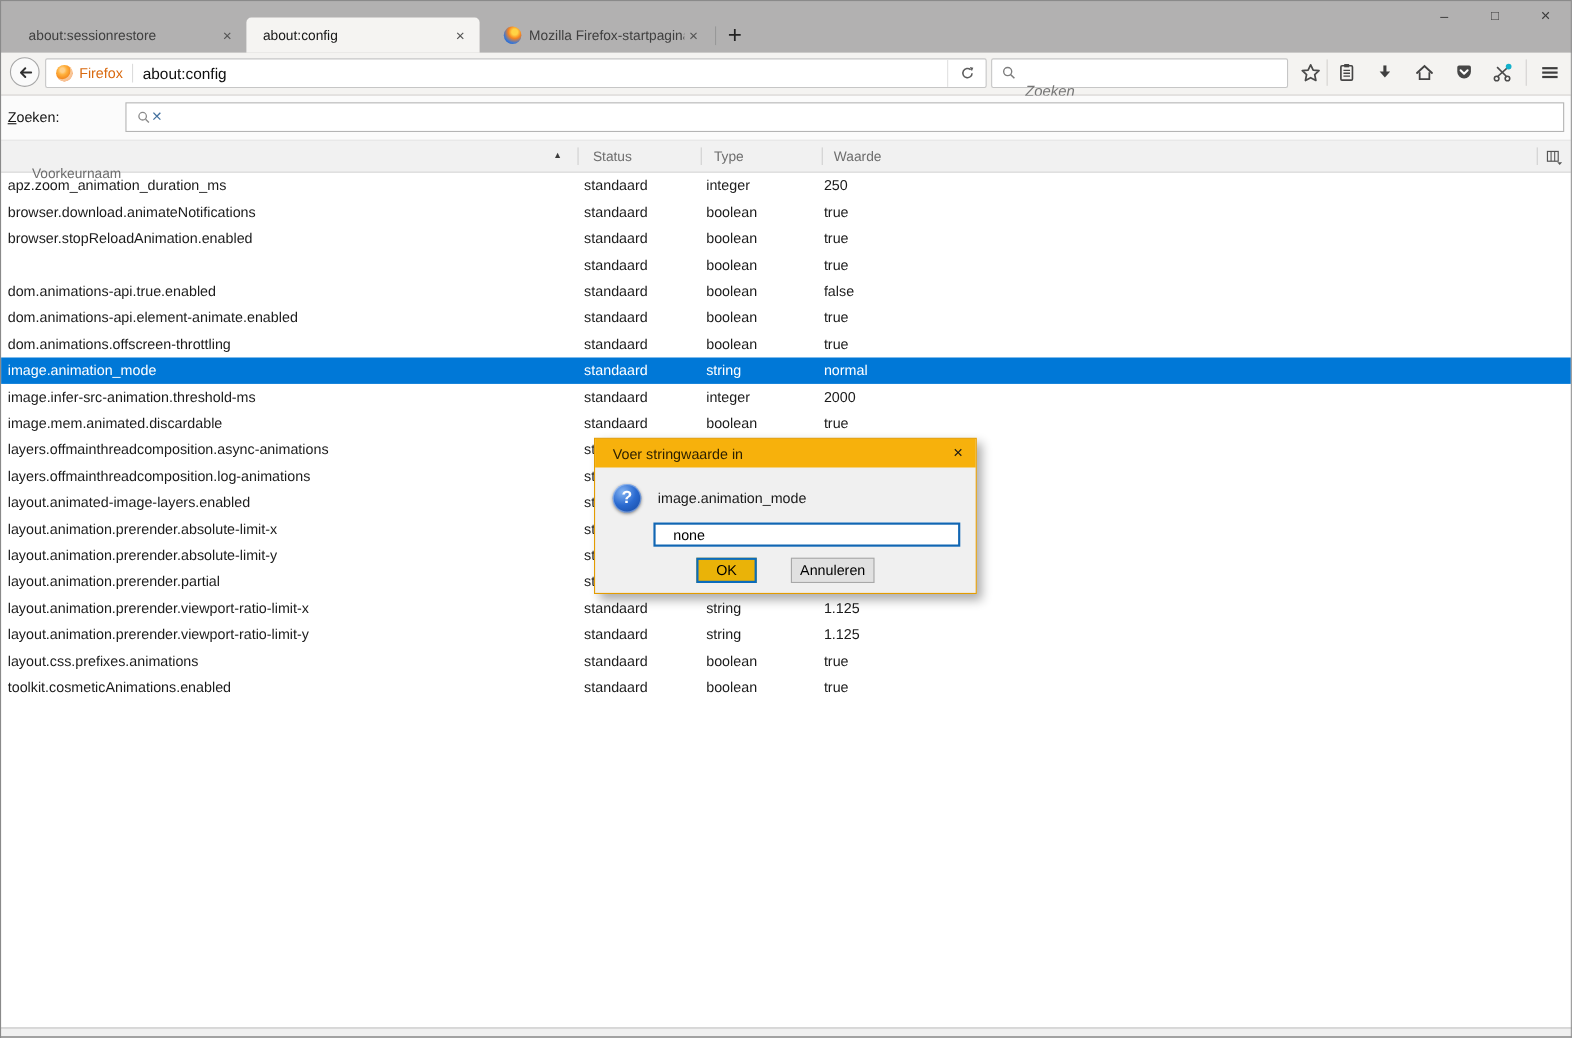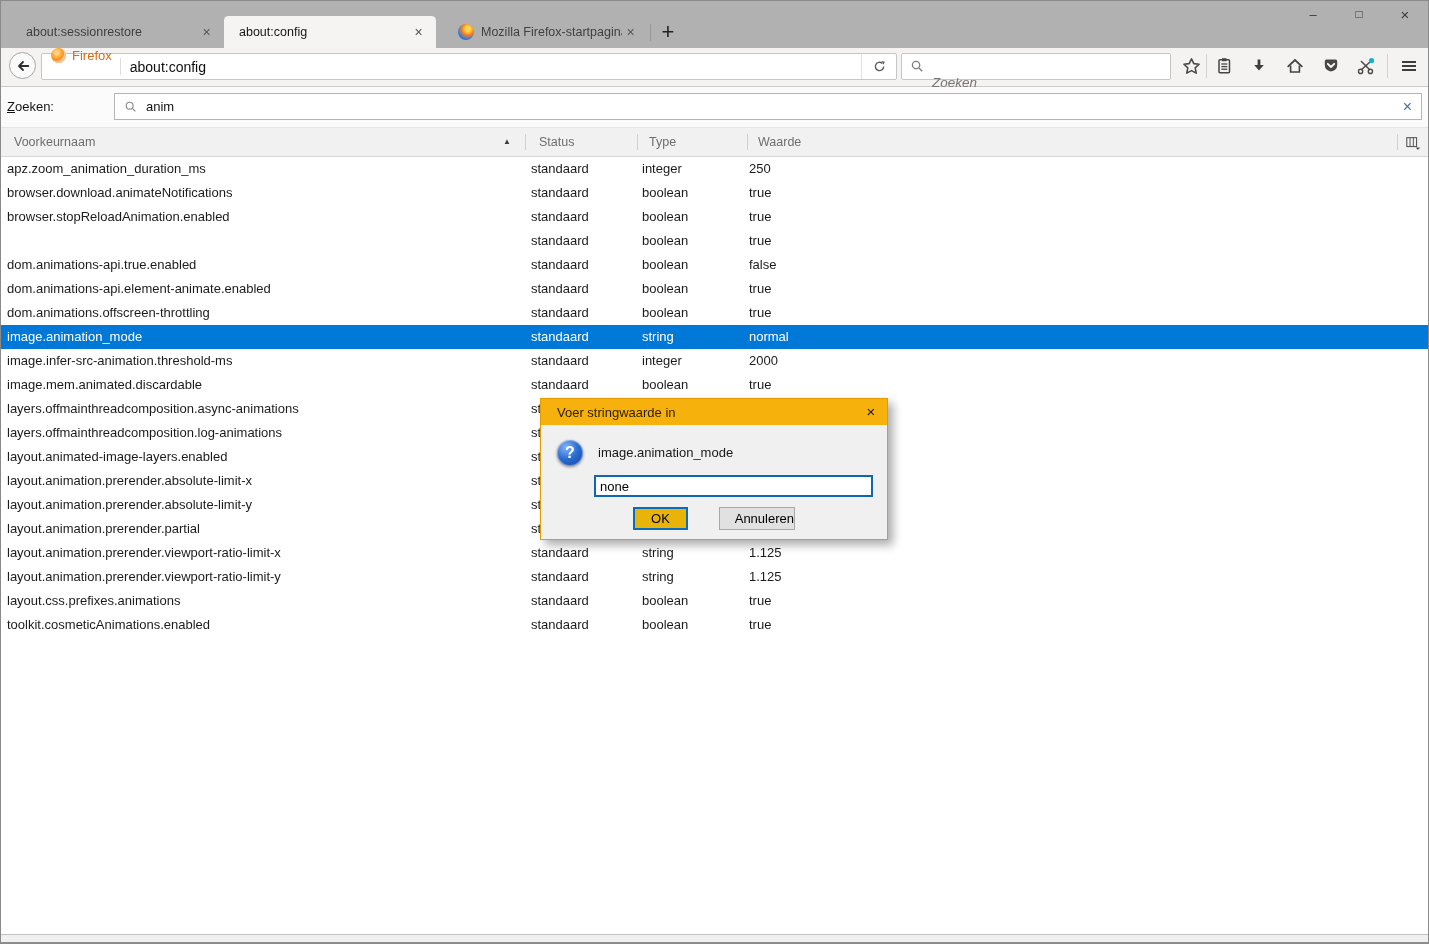--- a/index.html
+++ b/index.html
@@ -28,21 +28,21 @@
 
   .win-controls{position:absolute;right:1px;top:1px;height:28px;display:flex;z-index:5;}
   .win-btn{width:46px;text-align:center;line-height:27px;font-size:13px;color:#3a3a3a;}
   .win-btn.close{font-size:15px;}
   .win-btn.max{font-size:12px;}
 
   
   .navbar{position:absolute;left:1px;top:48px;width:1427px;height:39px;background:#f4f3f1;border-bottom:1px solid #ccc9c7;box-sizing:border-box;}
   .back-btn{position:absolute;left:9px;top:52px;width:27px;height:27px;border-radius:50%;border:1px solid #a6a6a6;background:#fafafa;display:flex;align-items:center;justify-content:center;box-sizing:border-box;}
   .urlbar{position:absolute;left:41px;top:53px;width:856px;height:27px;background:#fff;border:1px solid #c6c6c6;border-radius:2px;box-sizing:border-box;display:flex;align-items:center;}
-  .identity{display:flex;padding:0 8px 12px 9px;height:100%;}
+  .identity{display:flex;align-items:center;padding:0 8px 0 9px;height:100%;}
   .ff-icon{width:15px;height:15px;border-radius:50%;
     background:radial-gradient(circle at 38% 32%, #ffd08a 0 14%, #ffb13d 30%, #ec6f0c 75%, #d85f05 100%);
     box-shadow:inset -2px -2px 0 rgba(255,255,255,.55);}
   .ff-label{color:#d96a10;font-size:13px;margin-left:6px;}
   .v-sep{width:1px;height:17px;background:#dcdcdc;}
   .url-text{font-size:14px;color:#0e0e0e;padding-left:9px;flex:1;}
   .reload-wrap{width:34px;display:flex;align-items:center;justify-content:center;height:100%;border-left:1px solid #e2e2e2;}
   .searchbox{position:absolute;left:901px;top:53px;width:270px;height:27px;background:#fff;border:1px solid #c6c6c6;border-radius:2px;box-sizing:border-box;display:flex;align-items:center;}
   .search-glass{margin-left:8px;display:flex;}
   .search-placeholder{font-style:italic;color:#767676;font-size:13.5px;margin-left:7px;margin-top:32px;}
@@ -54,21 +54,21 @@
   .filter-label{position:absolute;left:6px;top:0;height:40px;line-height:40px;font-size:13px;color:#141414;}
   .filter-label .ak{text-decoration:underline;}
   .filter-field{position:absolute;left:113px;top:6px;width:1308px;height:27px;border:1px solid #b4b4b4;background:#fff;box-sizing:border-box;display:flex;align-items:center;}
   .filter-glass{margin-left:9px;display:flex;}
   .filter-input{border:none;outline:none;flex:1;font-size:13px;margin-left:6px;font-family:inherit;color:#111;background:transparent;}
   .filter-clear{margin-right:9px;color:#44719f;font-size:16px;line-height:16px;}
 
   
   .thead{position:absolute;left:1px;top:127px;width:1427px;height:30px;background:#f1f1f1;border-top:1px solid #e5e5e5;border-bottom:1px solid #d7d7d7;box-sizing:border-box;font-size:12.5px;color:#6e6e6e;}
   .th{position:absolute;top:0;line-height:28px;white-space:nowrap;}
-  .th-name{left:13px;}
+  .th-name{left:28px;margin-top:16px;}
   .th-status{left:538px;}
   .th-type{left:648px;text-align:center;}
   .th-value{left:757px;}
   .sort-arrow{position:absolute;left:502px;top:0;line-height:28px;font-size:8px;color:#3c3c3c;}
   .th-sep{position:absolute;top:6px;width:1px;height:16px;background:#cfcfcf;}
   .colpicker{position:absolute;right:7px;top:7px;width:16px;height:16px;display:flex;align-items:center;justify-content:center;}
 
   
   .rows{position:absolute;left:1px;top:157px;width:1427px;}
   .row{position:relative;height:24px;font-size:13px;color:#1b1b1b;}
@@ -85,24 +85,24 @@
   .dialog{position:absolute;left:540px;top:398px;width:348px;height:142px;border:1px solid #e39c00;background:#f0f0f0;box-sizing:border-box;box-shadow:5px 5px 9px rgba(0,0,0,0.33);z-index:40;}
   .dialog-titlebar{height:26px;background:#f7b10c;display:flex;align-items:center;font-size:13px;color:#2a1e00;}
   .dialog-title{flex:1;padding-left:16px;}
   .dialog-close{width:32px;text-align:center;font-size:15px;color:#171717;line-height:26px;}
   .dialog-body{position:relative;height:114px;}
   .q-icon{position:absolute;left:16px;top:15px;width:26px;height:26px;border-radius:50%;
     background:radial-gradient(circle at 35% 28%, #85b4f2 0%, #2a6ad0 48%, #14459c 100%);
     color:#fff;font-weight:bold;font-size:16px;text-align:center;line-height:26px;
     box-shadow:0 1px 3px rgba(0,0,0,.45), inset 0 0 0 1px rgba(255,255,255,.35);}
   .pref-label{position:absolute;left:57px;top:20px;font-size:13px;color:#181818;}
-  .dialog-input{position:absolute;left:53px;top:50px;width:279px;height:22px;border:2px solid #1166b3;box-sizing:border-box;font-size:13px;font-family:inherit;padding:0 4px;outline:none;color:#000;background:#fff;}
+  .dialog-input{position:absolute;left:53px;top:50px;width:279px;height:22px;border:2px solid #1166b3;box-sizing:border-box;font-size:13px;font-family:inherit;padding:0 16px;outline:none;color:#000;background:#fff;}
   .dlg-btn{position:absolute;top:82px;height:23px;font-size:13px;font-family:inherit;color:#000;padding:0;box-sizing:border-box;}
   .btn-ok{left:92px;width:55px;background:#eab308;border:2px solid #0a6cbd;}
-  .btn-cancel{left:178px;width:76px;background:#e1e1e1;border:1px solid #a8a8a8;text-align:right;}
+  .btn-cancel{left:178px;width:76px;background:#e1e1e1;border:1px solid #a8a8a8;}
 
   svg{display:block;}
 </style>
 </head>
 <body>
 
 <div class="frame"></div>
 
 <div class="tabstrip">
   <div class="tab tab-1">
@@ -231,21 +231,20 @@
 
 <div class="filterbar">
   <span class="filter-label"><span class="ak">Z</span><span>oeken:</span></span>
   <div class="filter-field">
     <span class="filter-glass">
       <svg width="14" height="14" viewBox="0 0 18 18">
           <circle cx="7.3" cy="7.3" r="4.4" stroke="#8a8a8a" stroke-width="1.5" fill="none"></circle>
           <line x1="10.7" y1="10.7" x2="14.6" y2="14.6" stroke="#8a8a8a" stroke-width="1.6"></line>
         </svg>
     </span>
-    <input class="filter-input" type="text" value="anim" style="">
     <span class="filter-clear">×</span>
   </div>
 </div>
 
 <div class="thead">
   <span class="th th-name">Voorkeurnaam</span>
   <span class="sort-arrow">▲</span>
   <span class="th-sep" style="left:524px;"></span>
   <span class="th th-status">Status</span>
   <span class="th-sep" style="left:636px;"></span>

